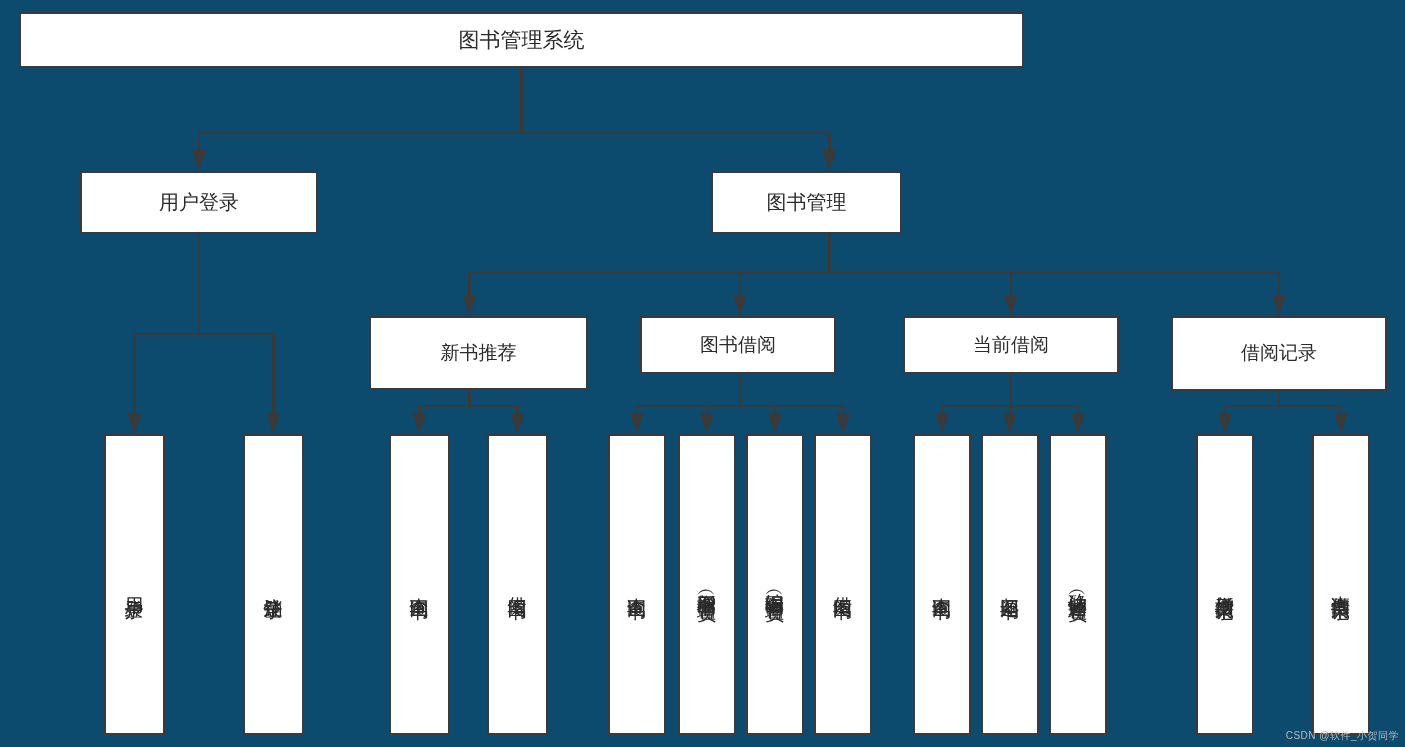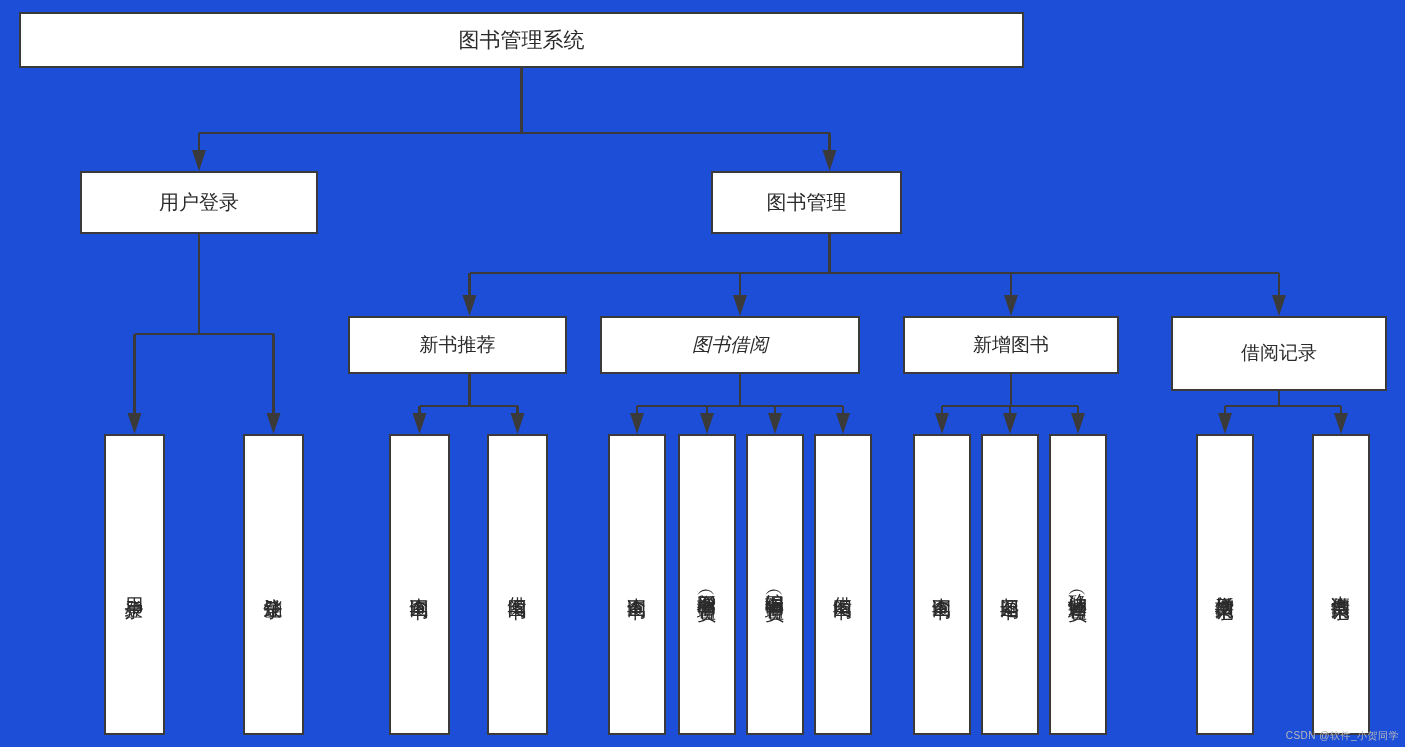--- a/index.html
+++ b/index.html
@@ -8,21 +8,21 @@
     padding: 0;
     background: #ffffff;
   }
   body {
     font-family: "Liberation Sans", "DejaVu Sans", sans-serif;
   }
   #diagram-root {
     position: relative;
     width: 1405px;
     height: 747px;
-    background: #1d4ed8;
+    background: #0c4a6e;
     overflow: hidden;
   }
   #edges-layer {
     position: absolute;
     left: 0;
     top: 0;
     width: 1405px;
     height: 747px;
     pointer-events: none;
   }
@@ -139,28 +139,28 @@
     <span class="node-label">图书管理系统</span>
   </div>
 
   <div class="node level1" style="left: 80px; top: 171px; width: 238px; height: 63px;">
     <span class="node-label">用户登录</span>
   </div>
   <div class="node level1" style="left: 711px; top: 171px; width: 191px; height: 63px;">
     <span class="node-label">图书管理</span>
   </div>
 
-  <div class="node level2" style="left: 348px; top: 316px; width: 219px; height: 58px; font-family: Liberation Serif, serif;">
+  <div class="node level2" style="left: 369px; top: 316px; width: 219px; height: 74px; font-family: Liberation Serif, serif;">
     <span class="node-label">新书推荐</span>
   </div>
-  <div class="node level2" style="left: 600px; top: 316px; width: 260px; height: 58px; font-style: italic;">
+  <div class="node level2" style="left: 640px; top: 316px; width: 196px; height: 58px;">
     <span class="node-label">图书借阅</span>
   </div>
   <div class="node level2" style="left: 903px; top: 316px; width: 216px; height: 58px;">
-    <span class="node-label">新增图书</span>
+    <span class="node-label">当前借阅</span>
   </div>
   <div class="node level2" style="left: 1171px; top: 316px; width: 216px; height: 75px;">
     <span class="node-label">借阅记录</span>
   </div>
 
   <div class="node leaf" style="left: 104px; top: 434px; width: 61px; height: 301px;">
     <span class="node-label">用户登录</span>
   </div>
   <div class="node leaf" style="left: 243px; top: 434px; width: 61px; height: 301px;">
     <span class="node-label">注销登录</span>

